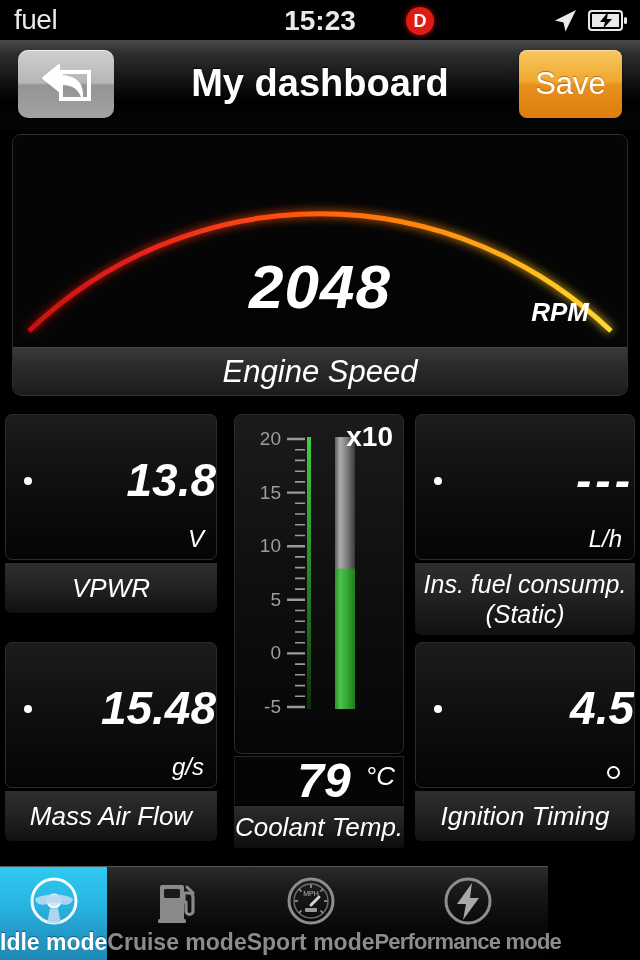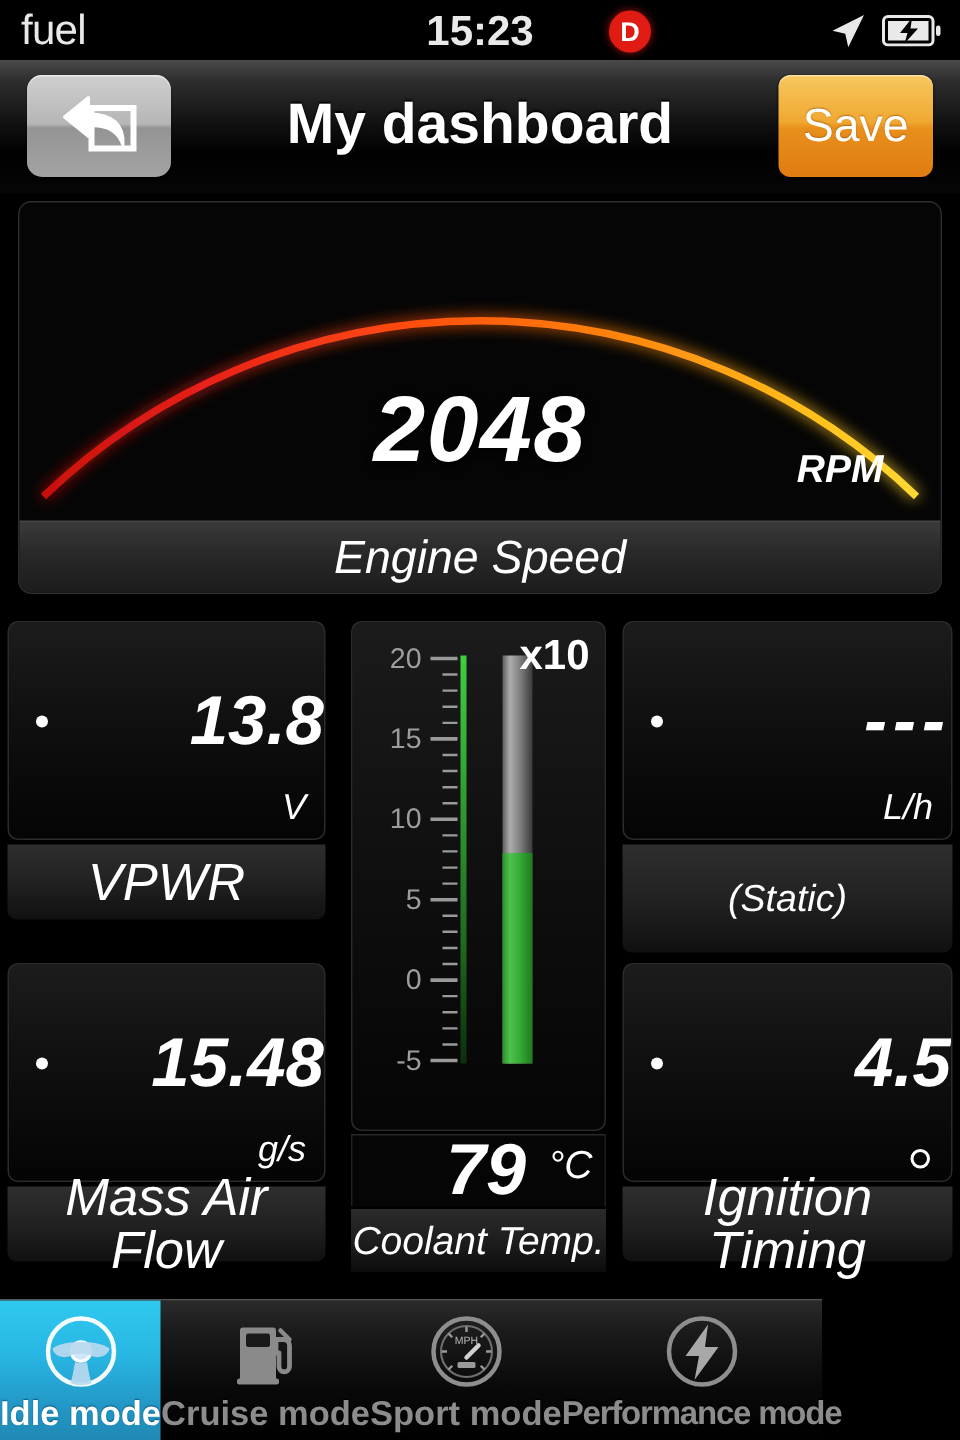--- a/index.html
+++ b/index.html
@@ -124,21 +124,21 @@
     font-size:24px; font-style:italic; color:#fff; font-weight:400;
   }
   .tile-labelbar{
     position:absolute; left:5px; right:5px; top:155px; height:50px;
     border-radius:0 0 6px 6px;
     background:linear-gradient(to bottom,#2e2e2e 0%,#232323 45%,#101010 100%);
     display:flex; align-items:center; justify-content:center;
     text-align:center;
   }
   .tile-labelbar span{
-    font-size:35px; font-style:italic; color:#fff; font-weight:400; line-height:1.0;
+    font-size:26px; font-style:italic; color:#fff; font-weight:400; line-height:1.0;
   }
   .tile-labelbar.two-line{ height:70px; flex-direction:column; justify-content:center; }
   .tile-labelbar.two-line span{ font-size:25px; line-height:1.2; }
 
   
   #tile-vpwr   { left:0px;   top:408px; width:222px; height:212px; }
   #tile-fuel   { left:410px; top:408px; width:230px; height:228px; }
   #tile-maf    { left:0px;   top:636px; width:222px; height:212px; }
   #tile-ign    { left:410px; top:636px; width:230px; height:212px; }
 
@@ -349,20 +349,21 @@
   </div>
 </div>
 
 <div class="tile" id="tile-fuel">
   <div class="tile-face">
     <div class="tile-dot"></div>
     <div class="tile-value">---</div>
     <div class="tile-unit">L/h</div>
   </div>
   <div class="tile-labelbar two-line">
+    <span>Ins. fuel consump.</span>
     <span>(Static)</span>
   </div>
 </div>
 
 <div class="tile" id="tile-maf">
   <div class="tile-face">
     <div class="tile-dot"></div>
     <div class="tile-value">15.48</div>
     <div class="tile-unit">g/s</div>
   </div>

